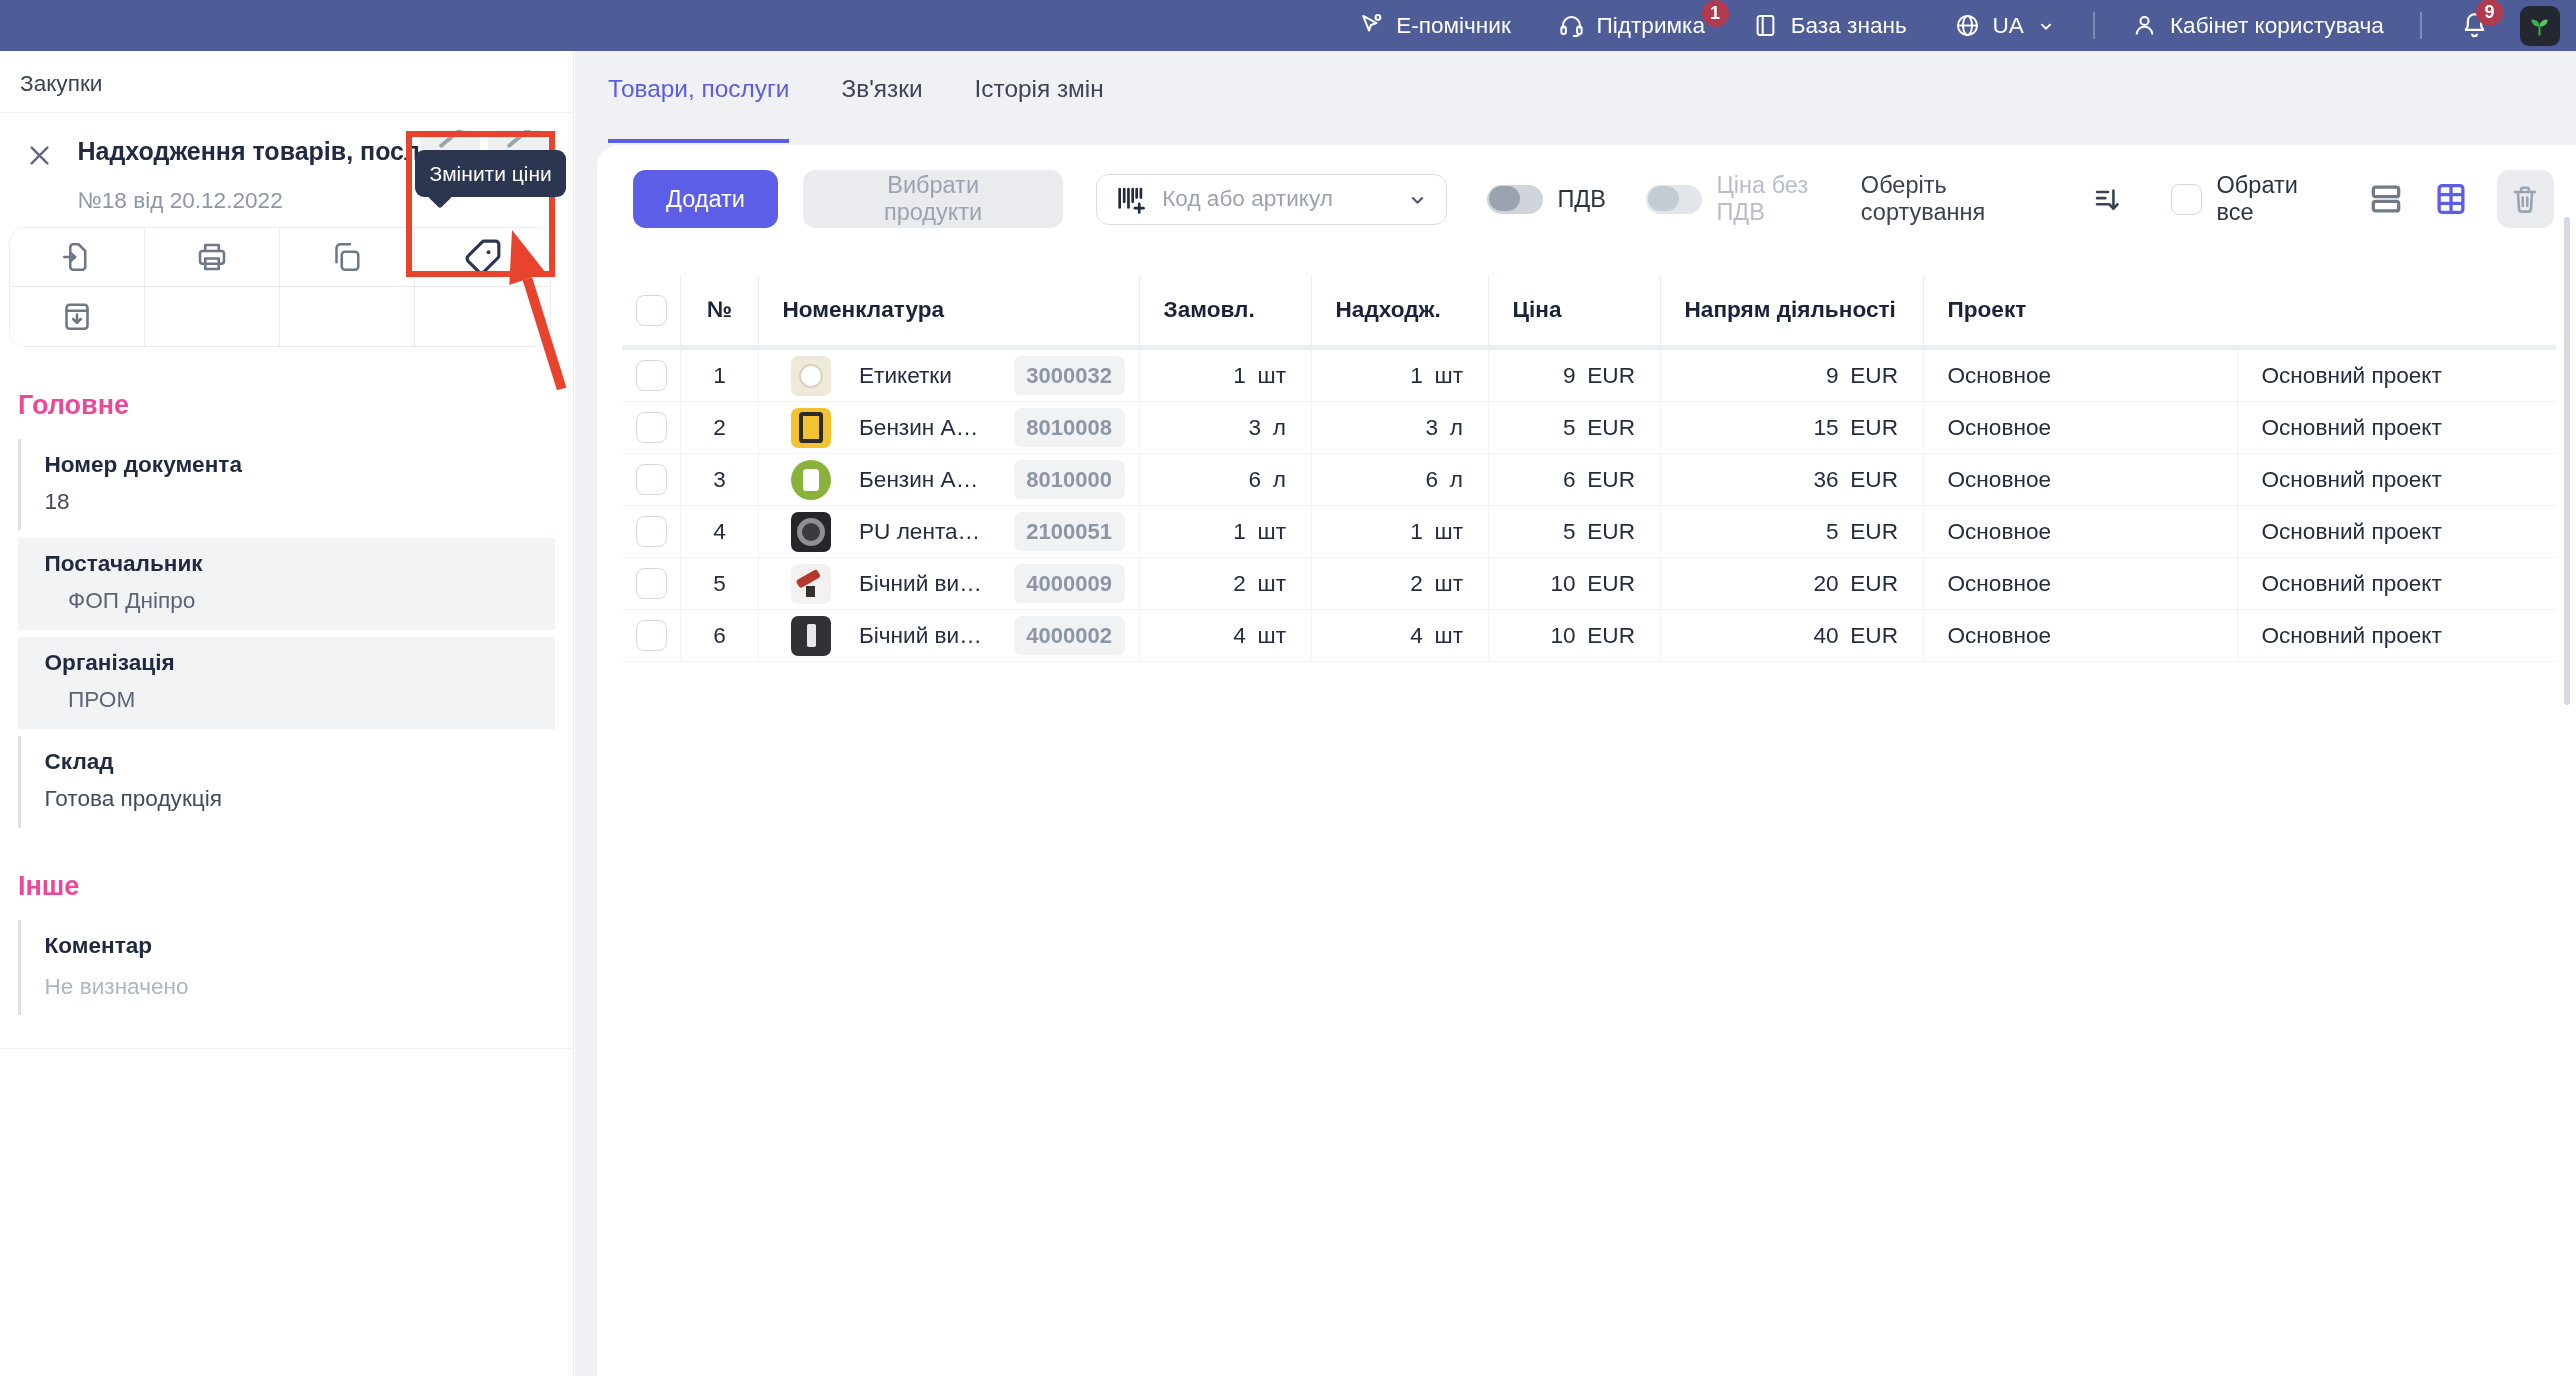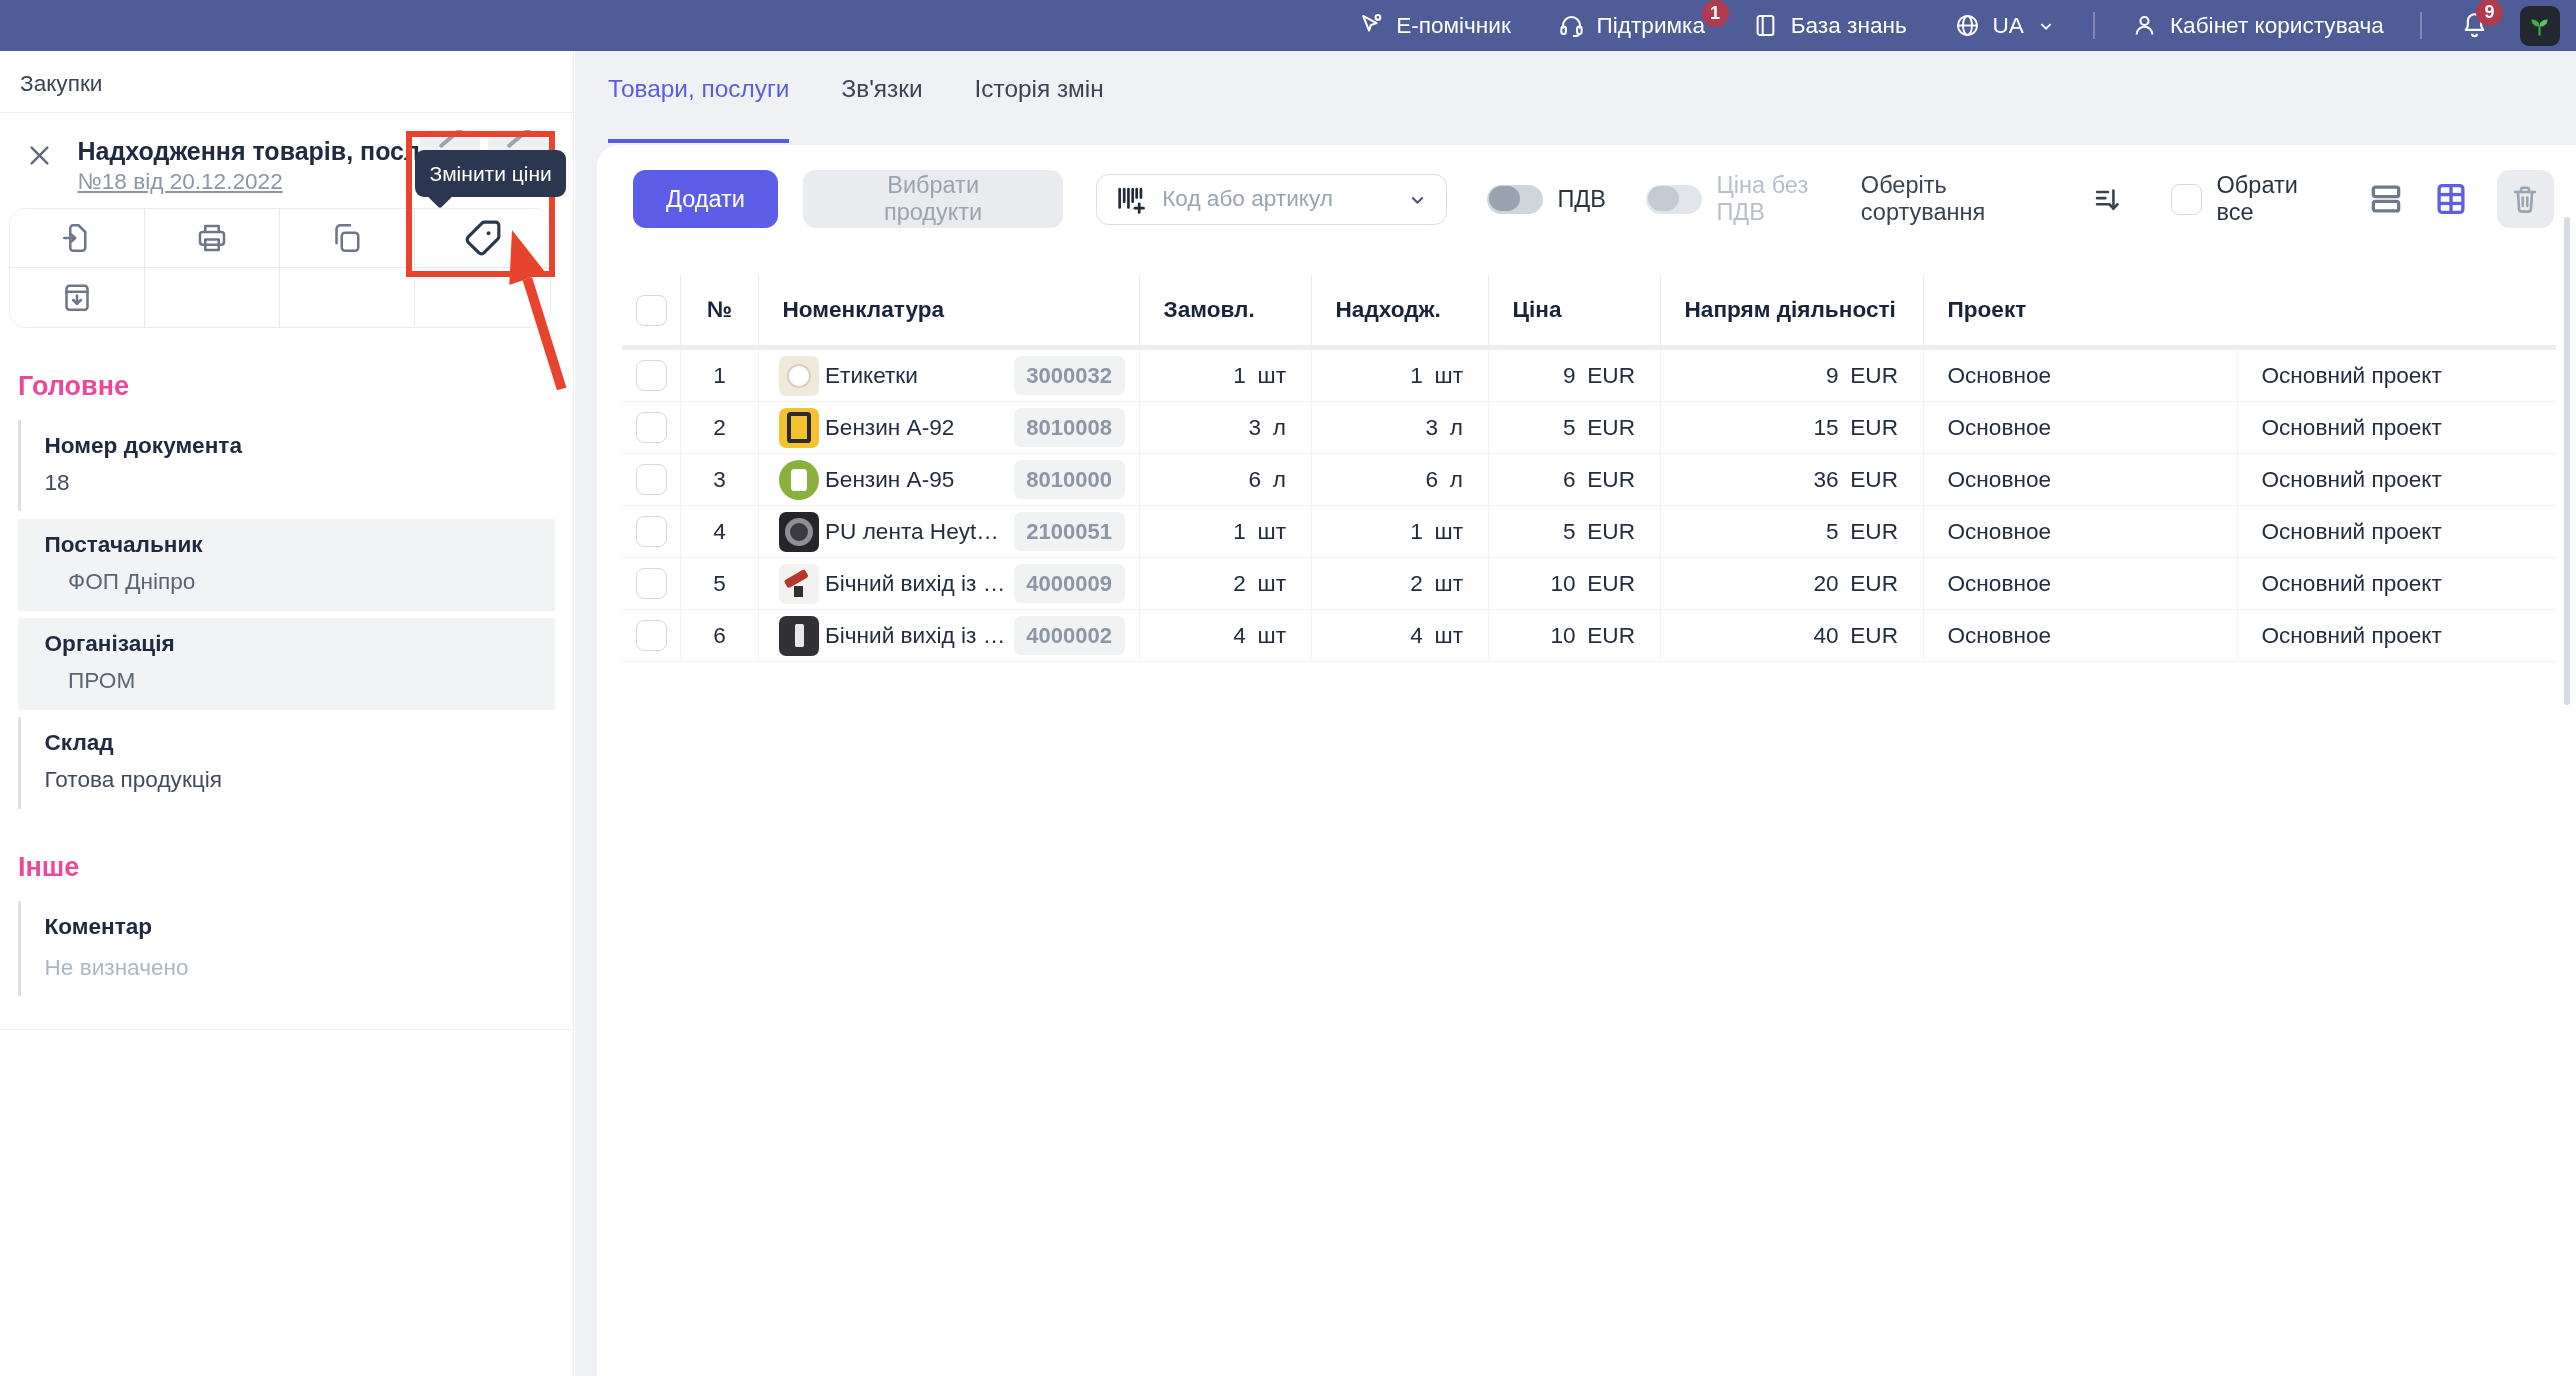--- a/index.html
+++ b/index.html
@@ -20,21 +20,21 @@
     display:flex; align-items:center; justify-content:center; }
 
   
   .sidebar { position:absolute; left:0; top:51px; width:574px; bottom:0; background:#fff;
     border-right:1.8px solid #e9ebef; }
   .crumb { padding:20px 22px 14.5px 20px; font-size:22.6px; color:#3a4453; }
   .side-div { border-bottom:1.8px solid #eef0f2; }
   .doc-head { display:flex; align-items:flex-start; gap:23.5px; padding:23.5px 22px 0 25px; }
   .x-btn { color:#5f6a7a; margin-top:5.4px; cursor:pointer; flex:0 0 auto; }
   .doc-title { font-size:25px; font-weight:bold; color:#202a40; line-height:31px; }
-  .doc-sub { font-size:22.6px; color:#8d96a5; margin-top:2px;text-decoration:underline; }
+  .doc-sub { font-size:22.6px; color:#8d96a5; margin-top:21px; }
 
   .act-grid { margin:12.6px 0 0 9px; width:542px; border:1.8px solid #e9ebee; border-radius:16.3px;
     display:grid; grid-template-columns:repeat(4,1fr); overflow:hidden; }
   .act-cell { height:59px; display:flex; align-items:center; justify-content:center;
     border-right:1.8px solid #e9ebee; border-bottom:1.8px solid #e9ebee; color:#6e7787; cursor:pointer; background:#fff; }
   .act-cell:nth-child(4n){ border-right:none; }
   .act-cell:nth-child(n+5){ border-bottom:none; }
   .act-cell.dark { color:#2b3650; }
 
   .side-h2 { font-size:27px; font-weight:bold; color:#ec4899; margin:43px 0 18px 18px; }
@@ -96,21 +96,21 @@
   .tgrid { display:grid; grid-template-columns:58px 78px 381px 172px 177px 172px 263px 314px minmax(0,1fr); }
   .th { display:flex; align-items:center; height:70px; font-size:22.6px; font-weight:bold; color:#19233a;
     padding-left:23.5px; border-left:1.8px solid #e8ebef; }
   .th.no-bl { border-left:none; padding-left:0; justify-content:center; }
   .th--num { justify-content:center; padding-left:0; }
   .thead { border-bottom:5.4px solid #eceff2; }
   .trow { border-bottom:1.8px solid #f0f2f4; cursor:pointer; }
   .td { display:flex; align-items:center; height:51px; font-size:22.6px; color:#232d3f; border-left:1.8px solid #f0f2f4; }
   .td.no-bl { border-left:none; justify-content:center; }
   .td--num { justify-content:center; }
-  .td--name { gap:6px; padding-left:20px; }
+  .td--name { gap:28px; padding-left:32px; }
   .td--name .pname { white-space:nowrap; overflow:hidden; text-overflow:ellipsis; }
   .code-badge { margin-left:auto; margin-right:14.5px; background:#f1f2f4; color:#8d96a5; font-weight:bold;
     font-size:22px; padding:6.3px 12.6px; border-radius:7.2px; flex:0 0 auto; }
   .td--qty { justify-content:flex-end; padding-right:25px; gap:11.7px; }
   .td--text { padding-left:23.5px; }
 
   .picon { width:40px; height:40px; border-radius:7.2px; flex:0 0 auto; display:flex; align-items:center; justify-content:center; }
   .picon--labels { background:#efe9da; } .picon--labels::before { content:""; width:20px; height:20px; border-radius:50%; background:#fff; border:2.7px solid #d8d2c0; }
   .picon--fuel92 { background:#f2c230; } .picon--fuel92::before { content:""; width:16.3px; height:23.5px; border:4.5px solid #2b2b2b; border-radius:3.6px; background:#f2c230; }
   .picon--fuel95 { background:#8ab13c; border-radius:50%; } .picon--fuel95::before { content:""; width:16.3px; height:22px; background:#fff; border-radius:3.6px; }

